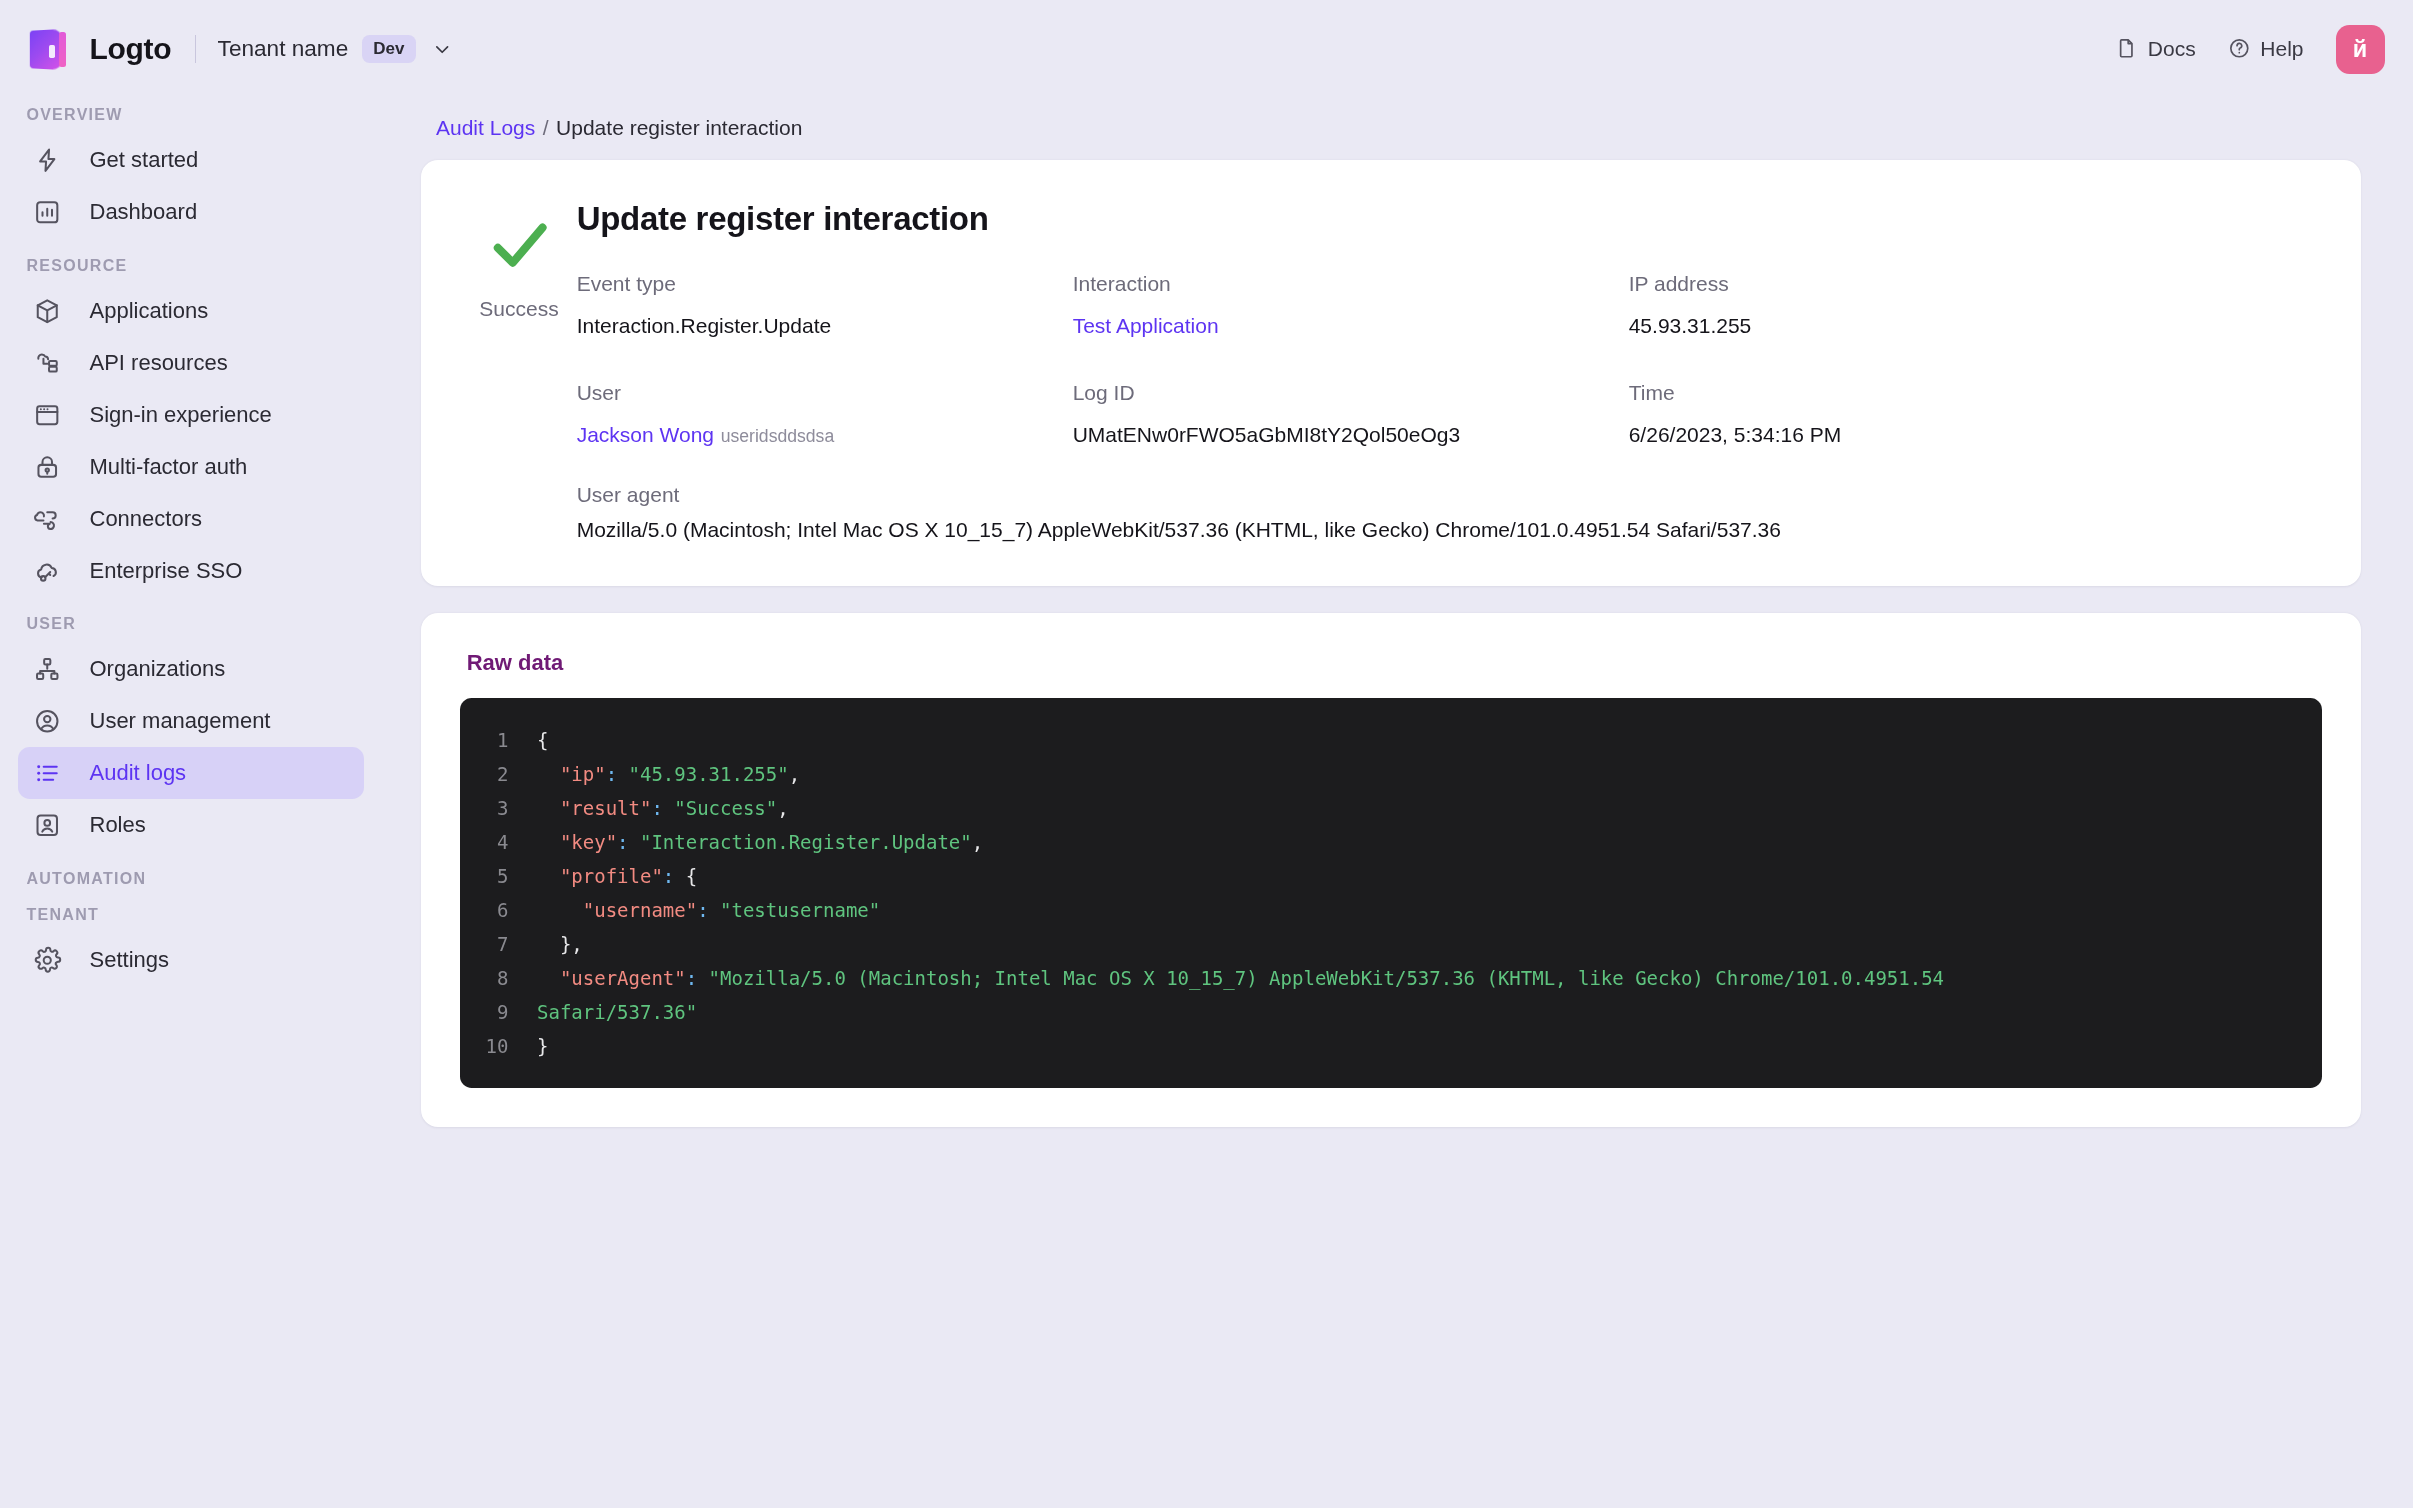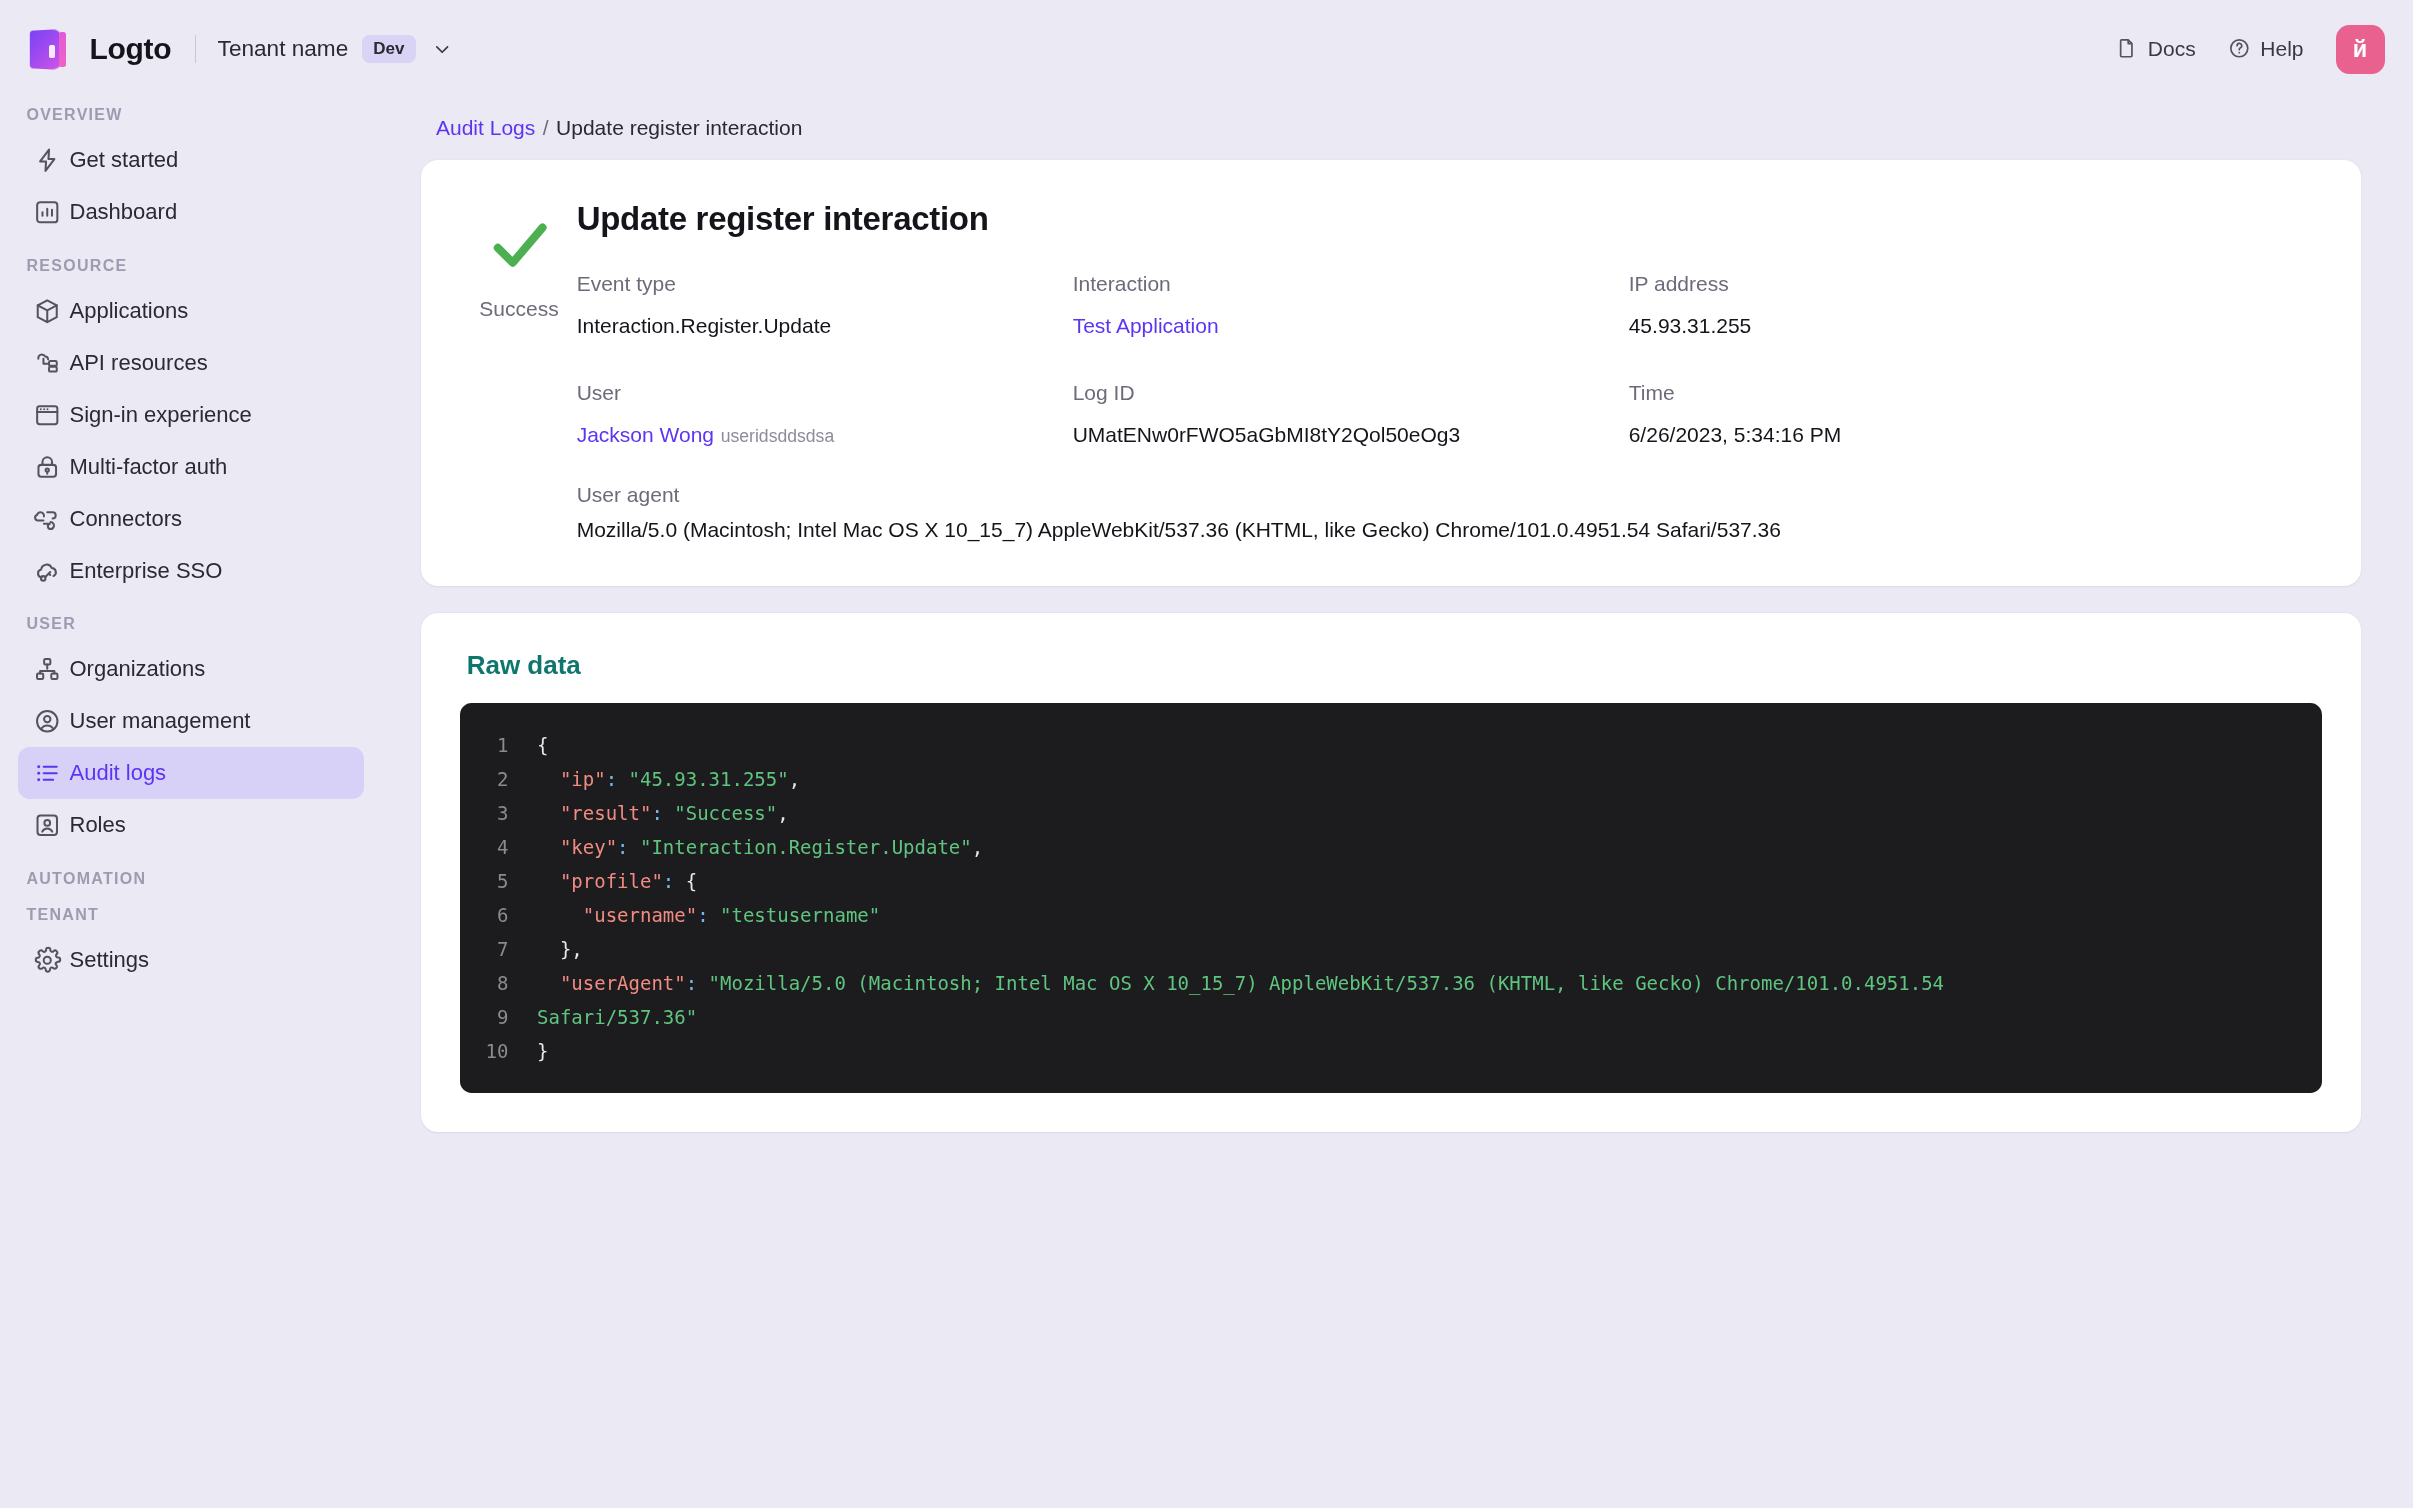--- a/index.html
+++ b/index.html
@@ -72,21 +72,21 @@
     background: #eae9f4;
     padding: 0 30px 0 18px;
     overflow: hidden;
   }
   .nav-section-title {
     font-size: 16px; font-weight: 700; letter-spacing: 1.3px;
     color: #9e9bb0; padding: 0 0 0 8.4px; margin: 18.4px 0 10px 0;
   }
   .nav-section-title.first { margin-top: 8.4px; }
   .nav-item {
-    display: flex; align-items: center; gap: 8px;
+    display: flex; align-items: center; gap: 28px;
     height: 52px; padding: 0 15px; border-radius: 11.7px;
     color: #2b2a33; font-size: 22px; cursor: pointer;
   }
   .nav-item.active { background: #d7d1f7; color: #5d34f2; font-weight: 500; }
   .nav-ico { width: 28.5px; height: 28.5px; flex: 0 0 28.5px; display:block; }
 
   
   .main {
     flex: 1; min-width: 0;
     padding: 0 52px 0 27px;
@@ -124,21 +124,21 @@
     row-gap: 7px;
   }
   .field-label { font-size: 21px; color: #6d6b7a; padding-bottom: 11px; }
   .field-value { font-size: 21px; color: #15141a; padding-bottom: 36px; }
   .field-value.link { color: #5d34f2; cursor: pointer; }
   .field-value .sub { color: #8e8c9b; font-size: 17.6px; margin-left: 6.7px; }
   .field-wide { grid-column: 1 / -1; }
   .field-wide .field-value { padding-bottom: 0; }
 
   .card.raw { padding: 37px 39px 39px 39px; margin-top: 27px; }
-  .raw-title { font-size: 26px; font-weight: 700; color: #0f766e; margin: 0 0 22px 6.7px; }
+  .raw-title { font-size: 22px; font-weight: 700; color: #701a75; margin: 0 0 22px 6.7px; }
   .code-block {
     background: #1c1c1e; border-radius: 11.7px;
     padding: 25px 0 25px 0;
     font-family: "DejaVu Sans Mono", "Liberation Mono", monospace;
     font-size: 19px; line-height: 34px;
     overflow: hidden;
   }
   .code-line { display: flex; align-items: flex-start; white-space: pre; }
   .ln {
     width: 77px; flex: 0 0 77px; text-align: right;

